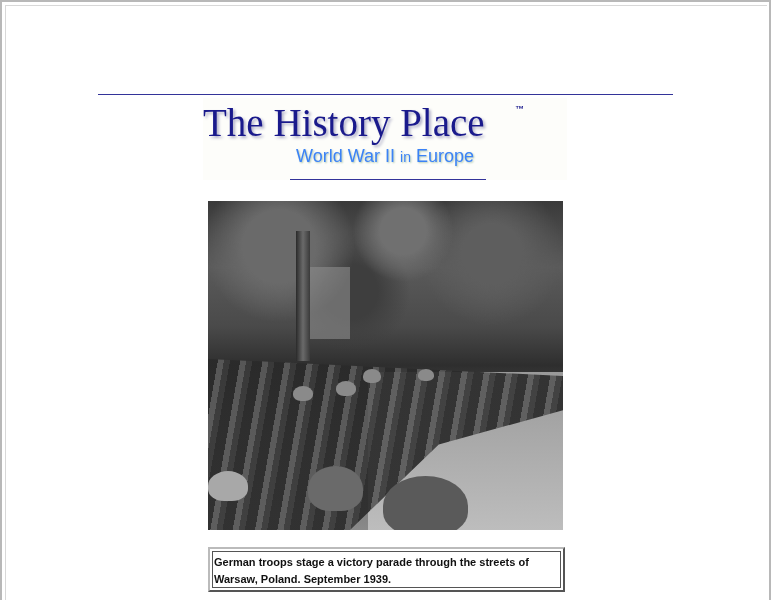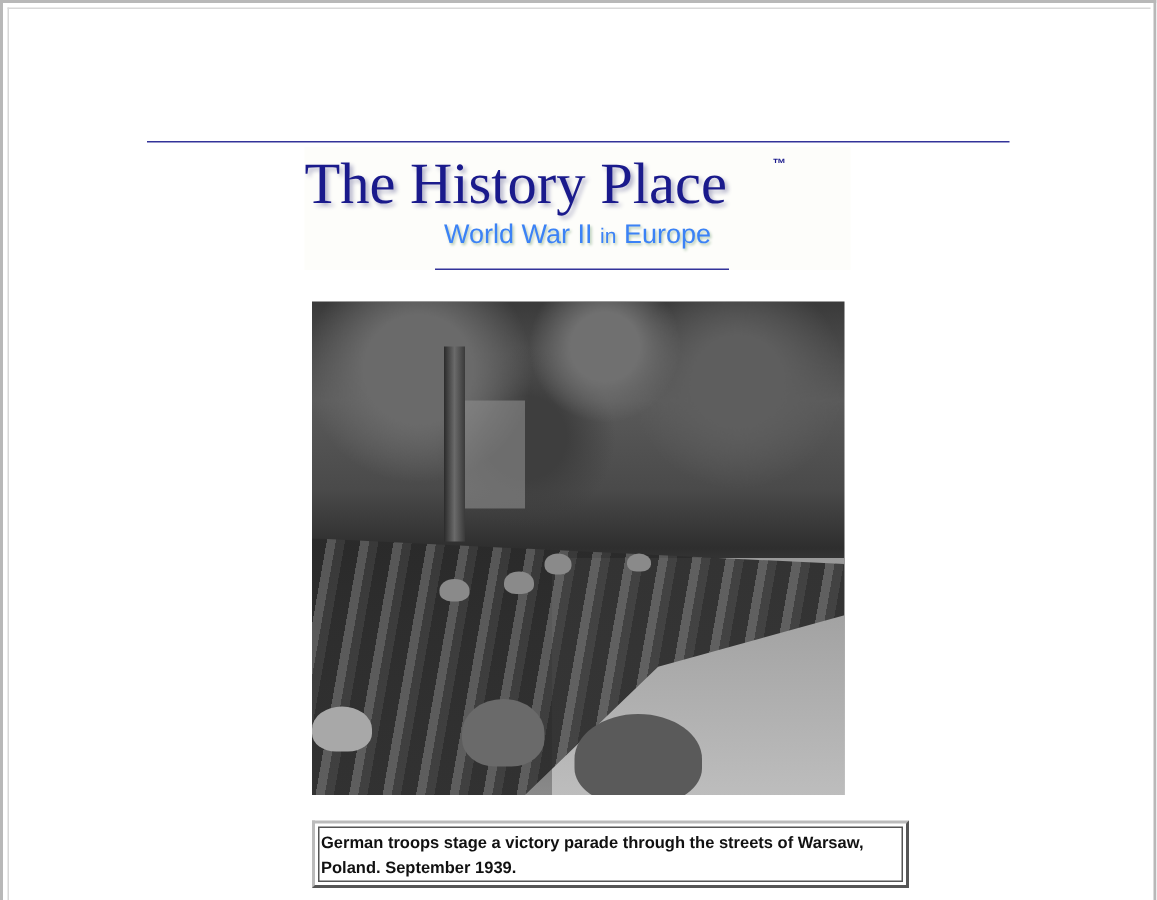--- a/index.html
+++ b/index.html
@@ -71,21 +71,21 @@
     background:
       repeating-linear-gradient(100deg, #2a2a2a 0 10px, #5a5a5a 10px 16px, #3a3a3a 16px 22px);
     clip-path:polygon(0 0, 100% 10%, 100% 30%, 65% 50%, 40% 100%, 0 100%);
     opacity:.92;
   }
   .photo .helmet {
     position:absolute; border-radius:50% 50% 40% 40%; background:#7a7a7a;
   }
   .caption-box {
     position:absolute; left:208px; top:547px; width:353px; height:41px;
-    border:2px solid #555; border-top-color:#bbb; border-left-color:#bbb; background:#fff;padding-left:41px;
+    border:2px solid #555; border-top-color:#bbb; border-left-color:#bbb; background:#fff;
   }
   .caption-inner {
     position:absolute; left:2px; top:2px; right:2px; bottom:2px; border:1px solid #555;
   }
   .caption-text {
     position:absolute; left:4px; top:5px; right:4px;
     font-family:"Liberation Sans", sans-serif; font-size:11px; font-weight:bold; color:#111;
     line-height:17px;
   }
 </style>

